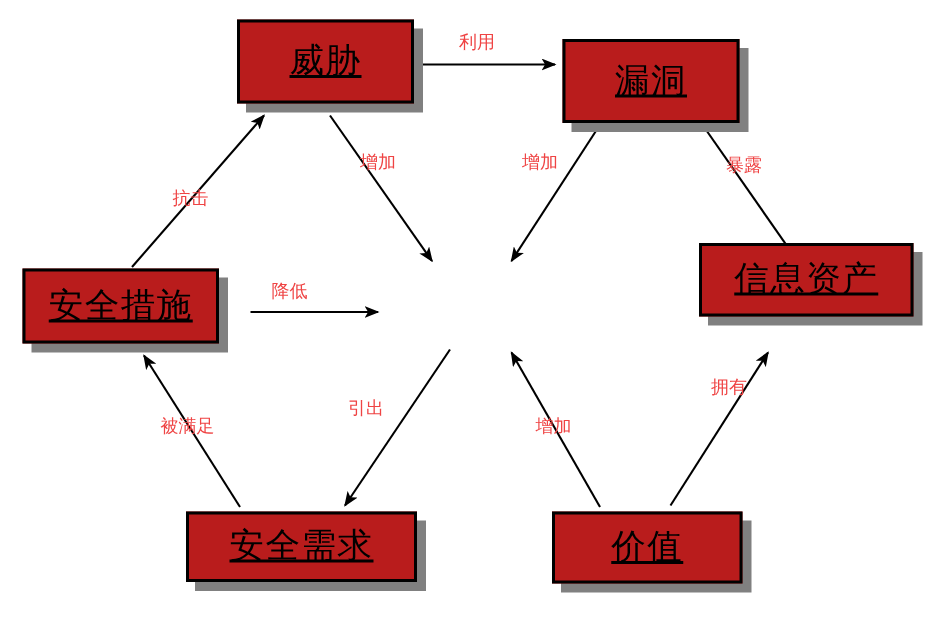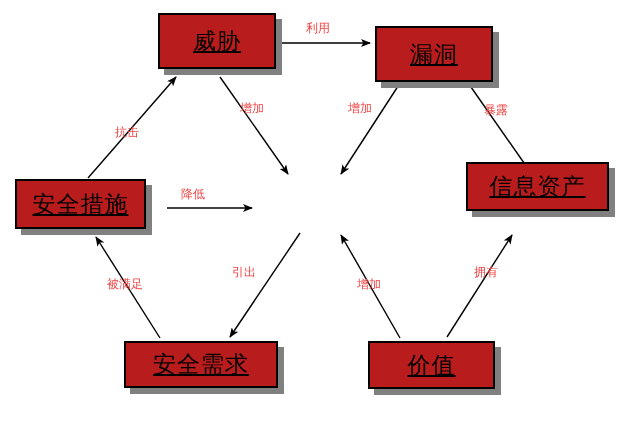--- a/index.html
+++ b/index.html
@@ -126,15 +126,15 @@
   <span class="edge-label" style="left:484px; top:104px;">暴露</span>
 
   <span class="edge-label" style="left:181px; top:188px;">降低</span>
 
   <span class="edge-label" style="left:107px; top:278px;">被满足</span>
 
   <span class="edge-label" style="left:232px; top:266px;">引出</span>
 
   <span class="edge-label" style="left:357px; top:278px;">增加</span>
 
-  <span class="edge-label" style="left:474px; top:266px;">拥有</span>
+  <span class="edge-label" style="left:474px; top:252px;">拥有</span>
 
 </div>
 
 </body></html>

